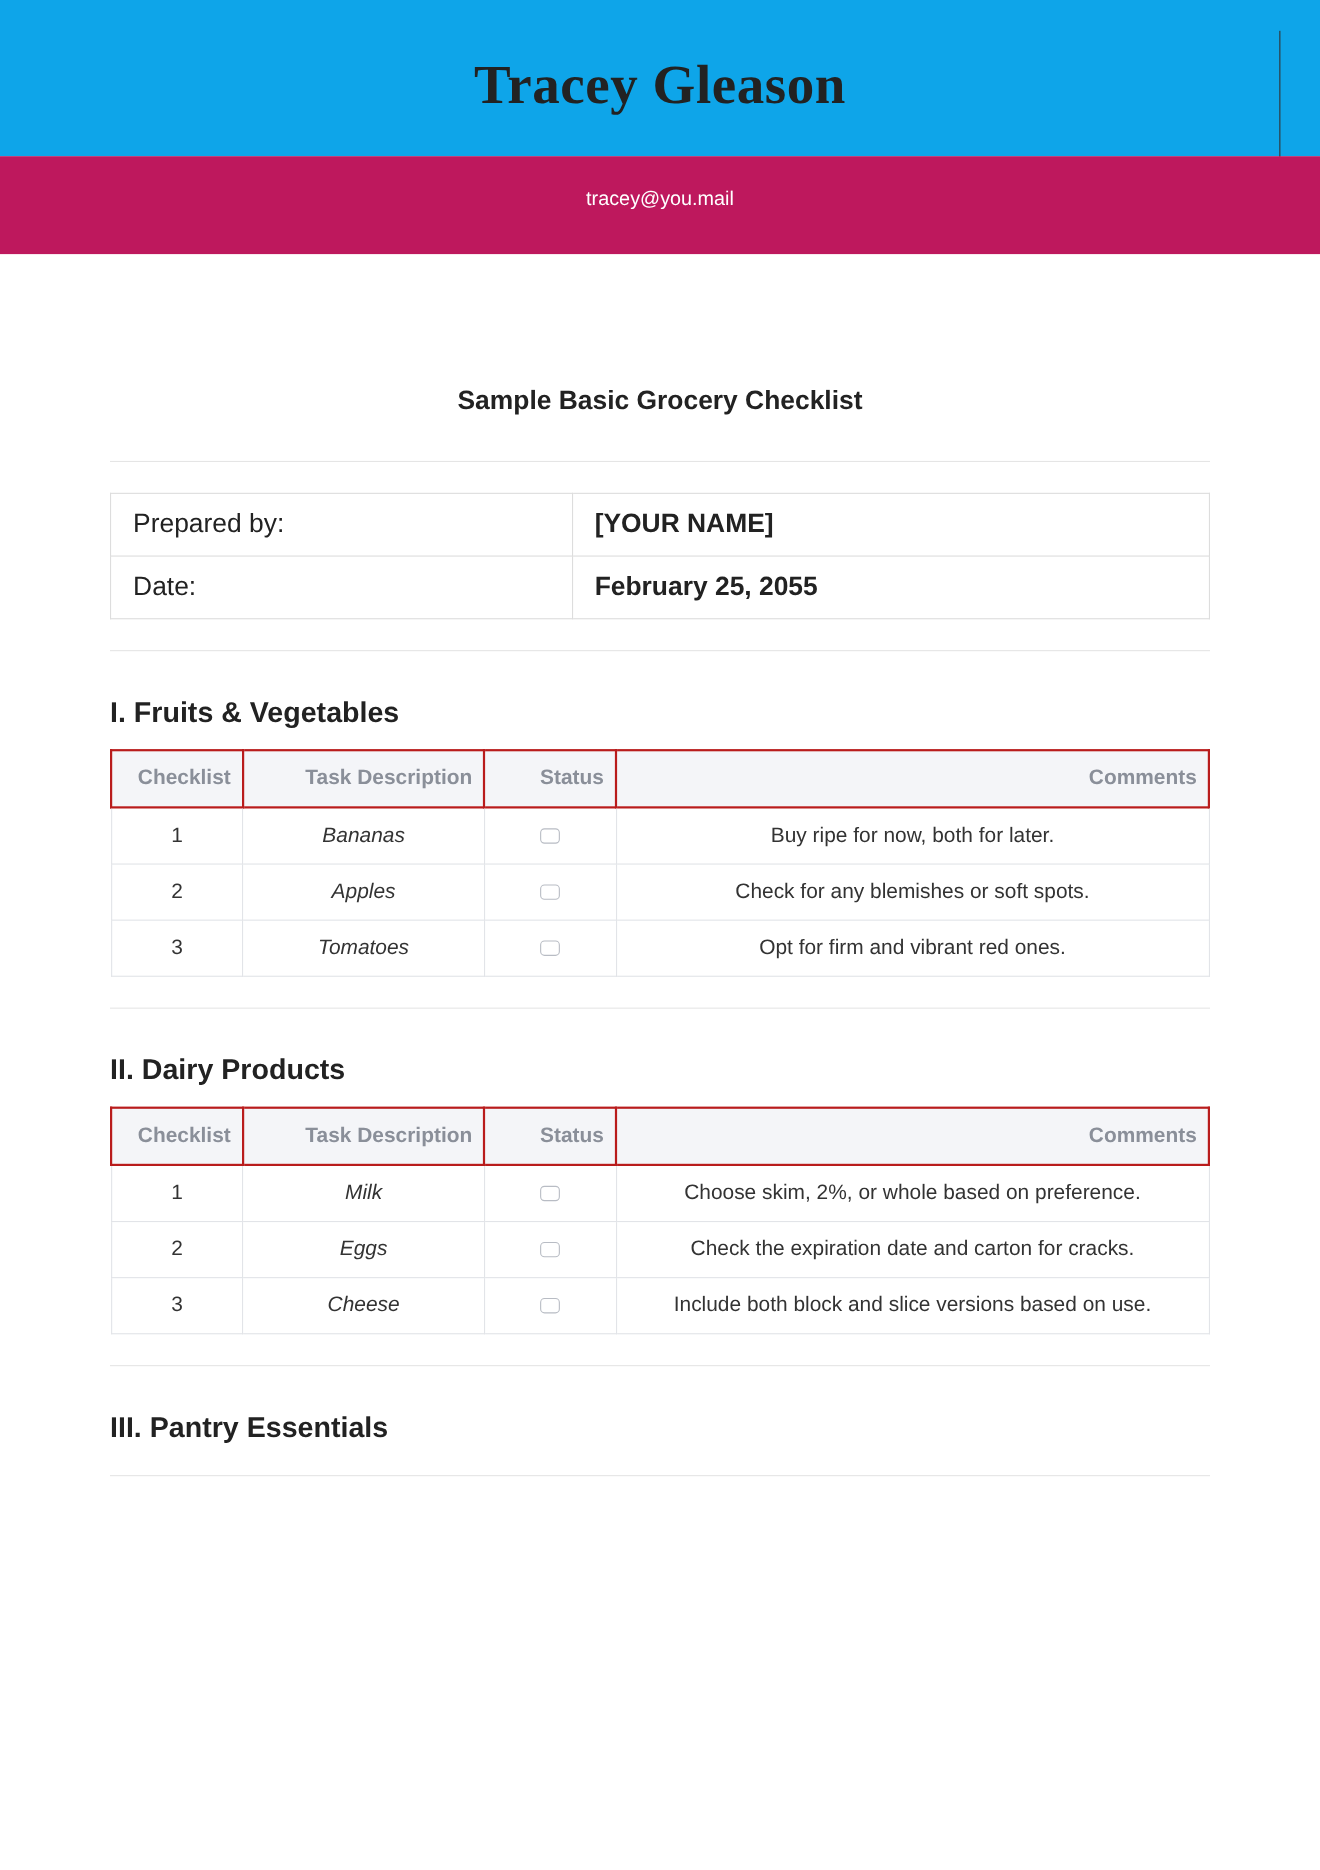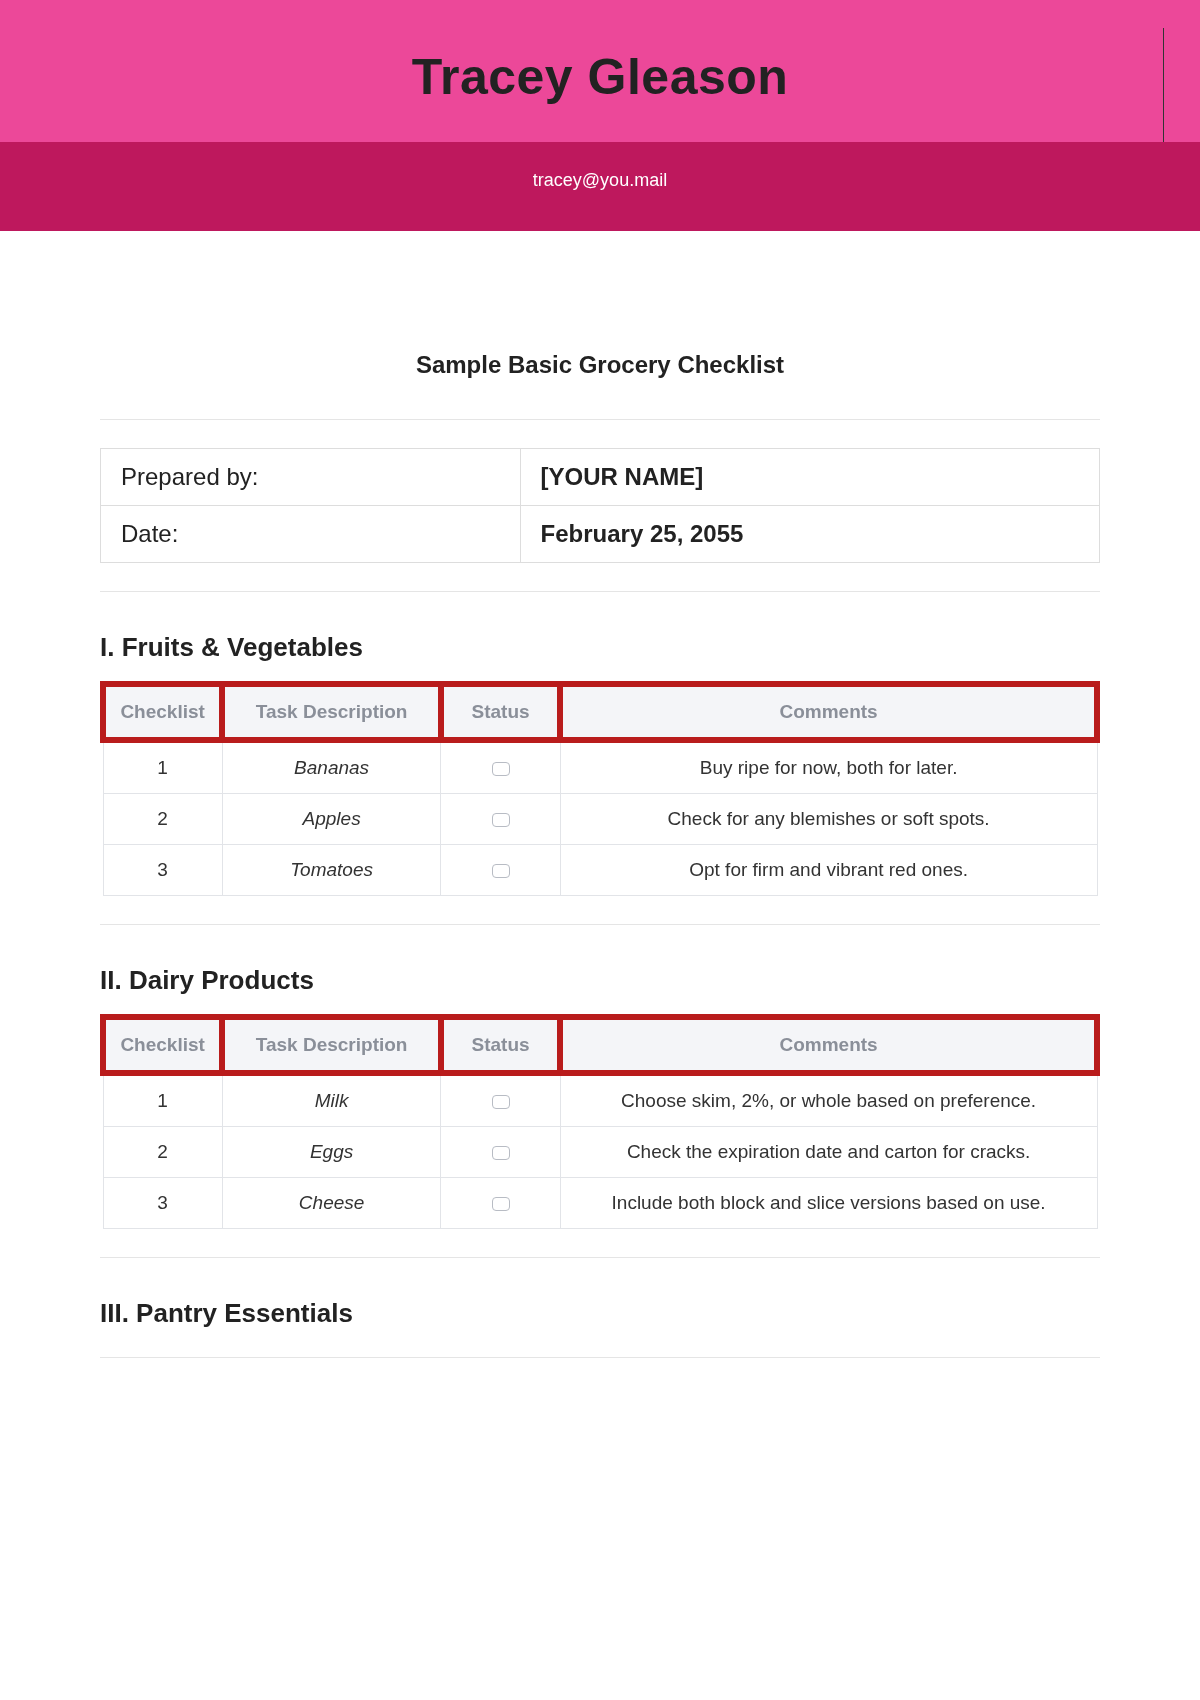--- a/index.html
+++ b/index.html
@@ -3,24 +3,25 @@
 <meta charset="utf-8">
 <style>
   * { box-sizing: border-box; margin: 0; padding: 0; }
   body {
     font-family: -apple-system, BlinkMacSystemFont, "Segoe UI", Helvetica, Arial, sans-serif;
     background: #fff;
     color: #222;
     width: 1200px;
   }
   .header-top {
-    background: #ec4899;
+    background: #0ea5e9;
     text-align: center;
     padding: 48px 0 36px 0;
     position: relative;
+    font-family: Liberation Serif, serif;
   }
   .header-top::after {
     content: "";
     position: absolute;
     right: 36px;
     top: 28px;
     bottom: -52px;
     width: 1px;
     background: #333;
   }
@@ -77,22 +78,22 @@
   .checklist {
     width: 100%;
     border-collapse: collapse;
     font-size: 19px;
   }
   .checklist th {
     background: #f4f5f8;
     color: #8a8f99;
     font-weight: 600;
     padding: 14px 10px;
-    border: 6px solid #b91c1c;
-    text-align: center;
+    border: 2px solid #b91c1c;
+    text-align: right;
   }
   .checklist td {
     border: 1px solid #e2e4e8;
     padding: 14px 12px;
     text-align: center;
     vertical-align: top;
     color: #333;
   }
   .checklist td.col-check { width: 12%; }
   .checklist td.col-task  { width: 22%; font-style: italic; }

